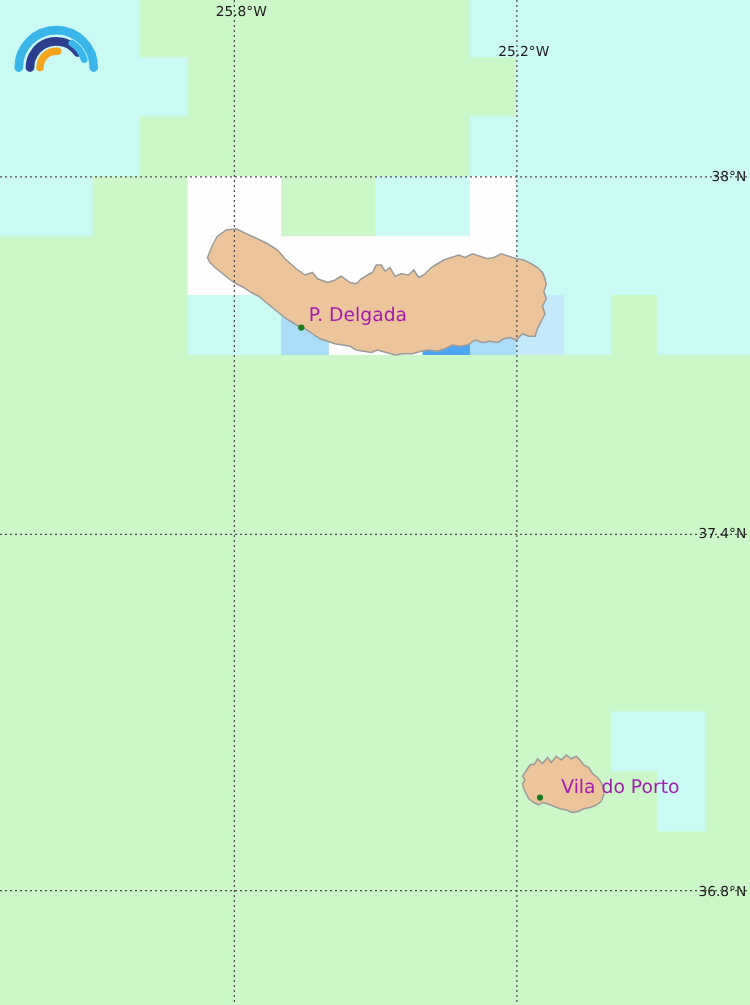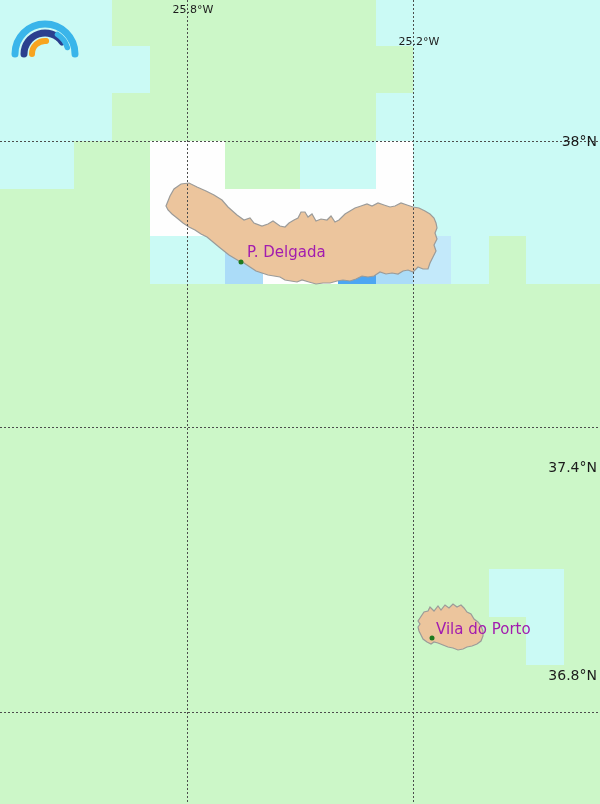--- a/index.html
+++ b/index.html
@@ -9,21 +9,21 @@
   }
   .layer{position:absolute;left:0;top:0;width:100%;height:100%;}
   .cell{position:absolute;}
   .grid-v{position:absolute;top:0;width:1px;height:804px;
     background:repeating-linear-gradient(to bottom,#4d4d4d 0 2px,transparent 2px 4px);}
   .grid-h{position:absolute;left:0;height:1px;width:600px;
     background:repeating-linear-gradient(to right,#4d4d4d 0 2px,transparent 2px 4px);}
   .lon-label{position:absolute;top:3px;transform:translateX(-50%);
     font-size:11px;color:#1c1c1c;white-space:nowrap;}
   .lat-label{position:absolute;right:3px;transform:translateY(-50%);
-    font-size:14px;color:#1c1c1c;white-space:nowrap;}
+    font-size:11px;color:#1c1c1c;white-space:nowrap;}
   .city-label{position:absolute;font-size:15px;color:#a21caf;white-space:nowrap;line-height:15px;}
   .city-dot{position:absolute;width:5px;height:5px;border-radius:50%;transform:translate(-50%,-50%);}
   svg{display:block;}
   .islands{position:absolute;left:0;top:0;}
   .logo{position:absolute;left:5px;top:10px;}
 </style>
 </head>
 <body>
 
 <div class="map" id="map" style="background: rgb(204, 247, 200);">
@@ -60,26 +60,26 @@
       <div class="grid-v" style="left: 187px;"></div>
       <div class="grid-v" style="left: 413px;"></div>
       <div class="grid-h" style="top: 141px;"></div>
       <div class="grid-h" style="top: 427px;"></div>
       <div class="grid-h" style="top: 712px;"></div>
     </div>
   <div class="layer" id="labels-layer">
       <div class="lon-label" style="left: 193px;">25.8°W</div>
       <div class="lon-label" style="left: 419px; margin-top: 32px;">25.2°W</div>
       <div class="lat-label" style="top: 141px;">38°N</div>
-      <div class="lat-label" style="top: 427px; margin-top: 40px;">37.4°N</div>
-      <div class="lat-label" style="top: 675px;">36.8°N</div>
+      <div class="lat-label" style="top: 427px;">37.4°N</div>
+      <div class="lat-label" style="top: 713px;">36.8°N</div>
       <div class="city-dot" style="left: 241px; top: 262px; background: rgb(30, 122, 30);"></div>
       <div class="city-label" style="left: 247px; top: 245px;">P. Delgada</div>
       <div class="city-dot" style="left: 432px; top: 638px; background: rgb(30, 122, 30);"></div>
-      <div class="city-label" style="left: 436px; top: 622px;">Vila do Porto</div>
+      <div class="city-label" style="left: 449px; top: 622px;">Vila do Porto</div>
     </div>
 
   <svg class="logo" width="78" height="48" viewBox="0 0 78 48">
     <path id="logo-outer" d="M 10 44 A 30 30 0 0 1 70 44" fill="none" stroke-width="7" stroke-linecap="round" stroke="#3ab5ea"></path>
     <path id="logo-dark" d="M 19 44 A 21 21 0 0 1 57.2 32" fill="none" stroke-width="7" stroke-linecap="round" stroke="#2b3f8e"></path>
     <path id="logo-tail" d="M 52.5 24.5 A 23.5 23.5 0 0 1 62.3 37.5" fill="none" stroke-width="5.5" stroke-linecap="round" stroke="#3ab5ea"></path>
     <path id="logo-orange" d="M 27 44 A 13 13 0 0 1 41.1 31" fill="none" stroke-width="6" stroke-linecap="round" stroke="#f7a41f"></path>
   </svg>
 
 </div>

